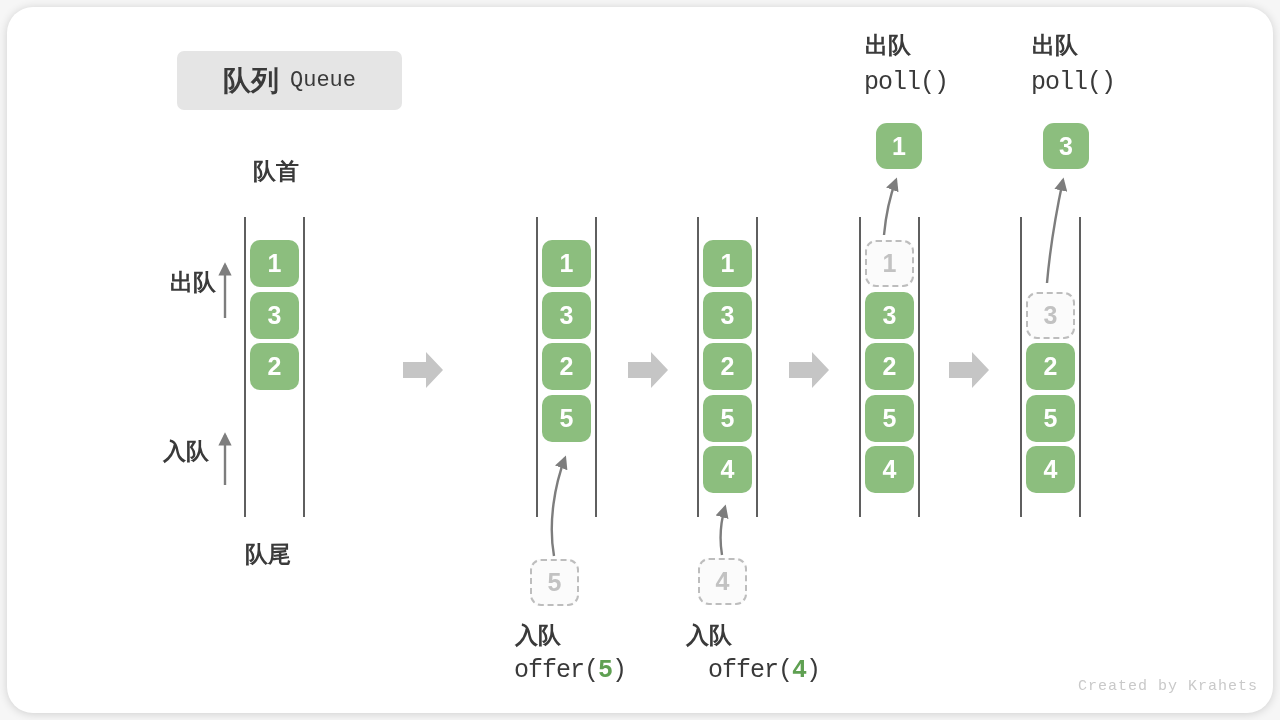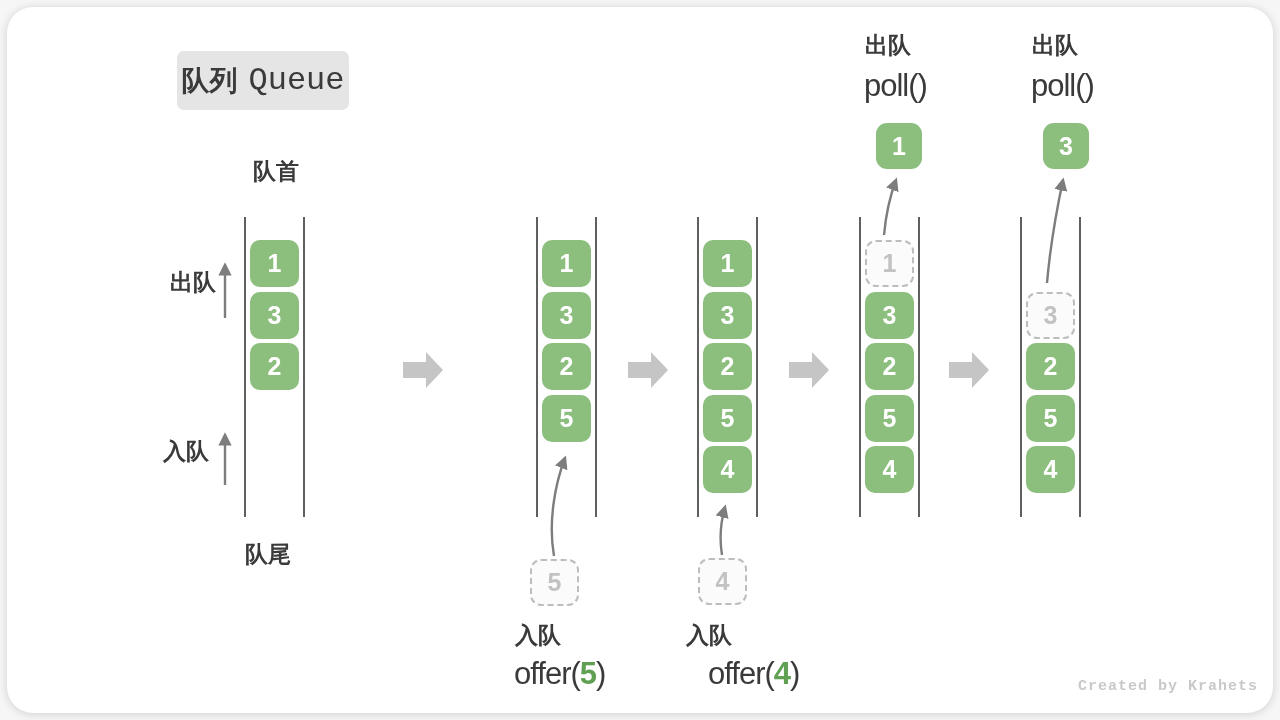--- a/index.html
+++ b/index.html
@@ -4,28 +4,28 @@
 <style>
   * { margin:0; padding:0; box-sizing:border-box; }
   html,body { width:1280px; height:720px; background:#f6f6f6; font-family:"Liberation Sans", sans-serif; overflow:hidden; }
   .panel {
     position:absolute; left:7px; top:7px; width:1266px; height:706px;
     background:#ffffff; border-radius:26px;
     box-shadow:0 1px 10px rgba(0,0,0,0.16);
   }
   .abs { position:absolute; }
   .badge {
-    left:170px; top:44px; width:172px; height:59px;
+    left:170px; top:44px; width:225px; height:59px;
     background:var(--badge_bg,#E5E5E5); border-radius:7px;
     display:flex; align-items:center; justify-content:center; gap:11px;
   }
   .badge .zh { font-weight:bold; font-size:28px; color:var(--dark_text,#3A3A3A); }
-  .badge .en { font-family:"Liberation Mono", monospace; font-size:32px; color:var(--dark_text,#3A3A3A); }
+  .badge .en { font-family:"Liberation Mono", monospace; font-size:22px; color:var(--dark_text,#3A3A3A); }
   .cjk { font-weight:bold; font-size:23px; color:var(--dark_text,#3A3A3A); line-height:1; white-space:nowrap; }
-  .code { font-family:Liberation Sans, sans-serif; font-size:31px; color:var(--dark_text,#3A3A3A); line-height:1; white-space:nowrap; letter-spacing:-1px; }
+  .code { font-family:Liberation Mono, monospace; font-size:25px; color:var(--dark_text,#3A3A3A); line-height:1; white-space:nowrap; letter-spacing:-1px; }
   .code .arg { color:var(--accent_green,#5FA052); font-weight:bold; }
   .col-line { width:1.5px; top:210px; height:300px; background:var(--line_gray,#5F5F5F); }
   .blk {
     width:49px; height:47px; border-radius:10px;
     background:var(--block_green,#8CBE7E); color:#ffffff;
     font-weight:bold; font-size:25px;
     display:flex; align-items:center; justify-content:center;
   }
   .blk.small { width:46px; height:46px; border-radius:11px; }
   .ghost {
@@ -127,15 +127,15 @@
   <div class="abs cjk" style="left:1025px;top:27px;">出队</div>
   <div class="abs code" style="left:1024px;top:63px;">poll()</div>
   <div class="abs blk small" style="left:1036px;top:116px;">3</div>
   <div class="abs col-line" style="left:1013px;"></div>
   <div class="abs col-line" style="left:1072px;"></div>
   <div class="abs ghost" style="left:1019px;top:285px;">3</div>
   <div class="abs blk" style="left:1019px;top:336px;">2</div>
   <div class="abs blk" style="left:1019px;top:388px;">5</div>
   <div class="abs blk" style="left:1019px;top:439px;">4</div>
 
-  <div class="abs credit" style="left:1071px;top:671px;font-weight:bold;">Created by Krahets</div>
+  <div class="abs credit" style="left:1071px;top:671px;">Created by Krahets</div>
 
 </div>
 
 </body></html>

